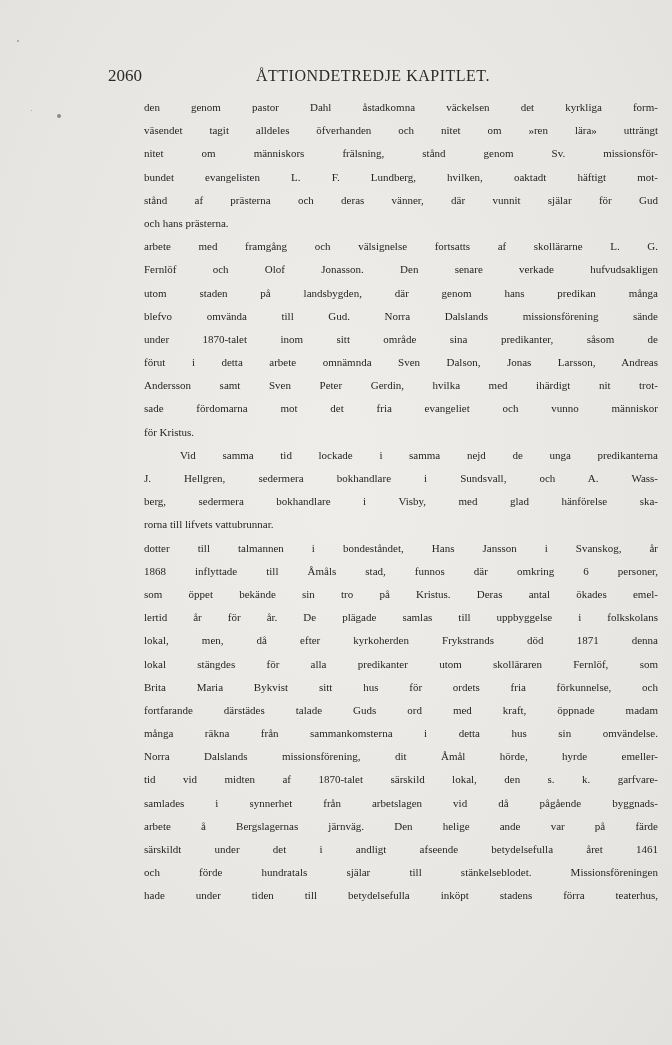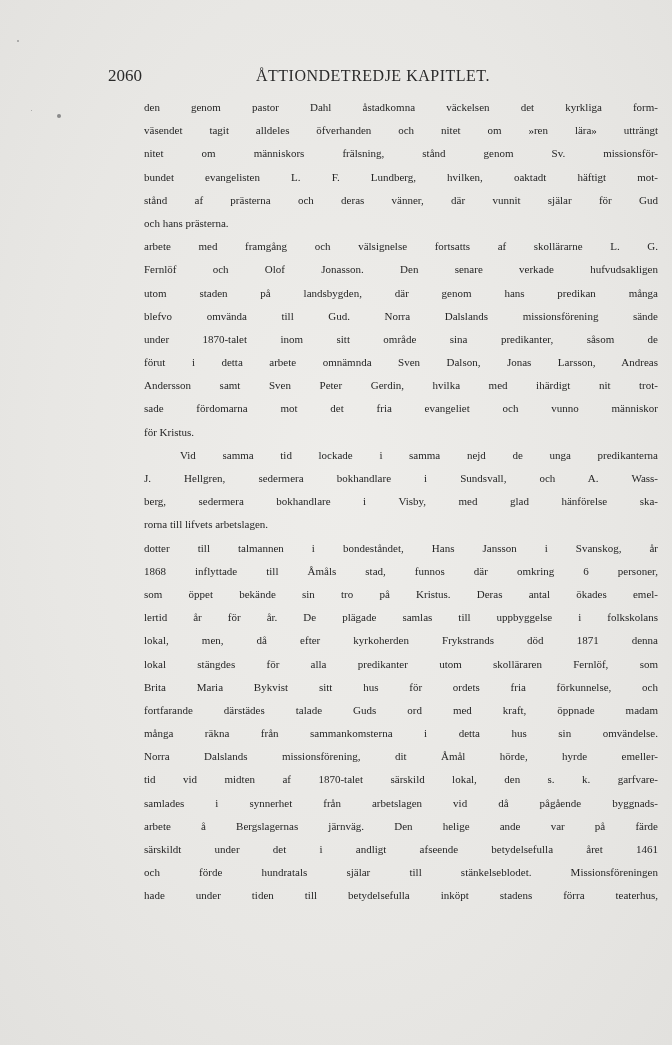--- a/index.html
+++ b/index.html
@@ -97,21 +97,21 @@
       <span class="line">utom staden på landsbygden, där genom hans predikan många</span>
       <span class="line">blefvo omvända till Gud. Norra Dalslands missionsförening sände</span>
       <span class="line">under 1870-talet inom sitt område sina predikanter, såsom de</span>
       <span class="line">förut i detta arbete omnämnda Sven Dalson, Jonas Larsson, Andreas</span>
       <span class="line">Andersson samt Sven Peter Gerdin, hvilka med ihärdigt nit trot-</span>
       <span class="line">sade fördomarna mot det fria evangeliet och vunno människor</span>
       <span class="line last">för Kristus.</span>
       <span class="line indent">Vid samma tid lockade i samma nejd de unga predikanterna</span>
       <span class="line">J. Hellgren, sedermera bokhandlare i Sundsvall, och A. Wass-</span>
       <span class="line">berg, sedermera bokhandlare i Visby, med glad hänförelse ska-</span>
-      <span class="line last">rorna till lifvets arbetslagen.</span>
+      <span class="line last">rorna till lifvets vattubrunnar.</span>
       <span class="line">dotter till talmannen i bondeståndet, Hans Jansson i Svanskog, år</span>
       <span class="line">1868 inflyttade till Åmåls stad, funnos där omkring 6 personer,</span>
       <span class="line">som öppet bekände sin tro på Kristus. Deras antal ökades emel-</span>
       <span class="line">lertid år för år. De plägade samlas till uppbyggelse i folkskolans</span>
       <span class="line">lokal, men, då efter kyrkoherden Frykstrands död 1871 denna</span>
       <span class="line">lokal stängdes för alla predikanter utom skolläraren Fernlöf, som</span>
       <span class="line">Brita Maria Bykvist sitt hus för ordets fria förkunnelse, och</span>
       <span class="line">fortfarande därstädes talade Guds ord med kraft, öppnade madam</span>
       <span class="line">många räkna från sammankomsterna i detta hus sin omvändelse.</span>
       <span class="line">Norra Dalslands missionsförening, dit Åmål hörde, hyrde emeller-</span>

